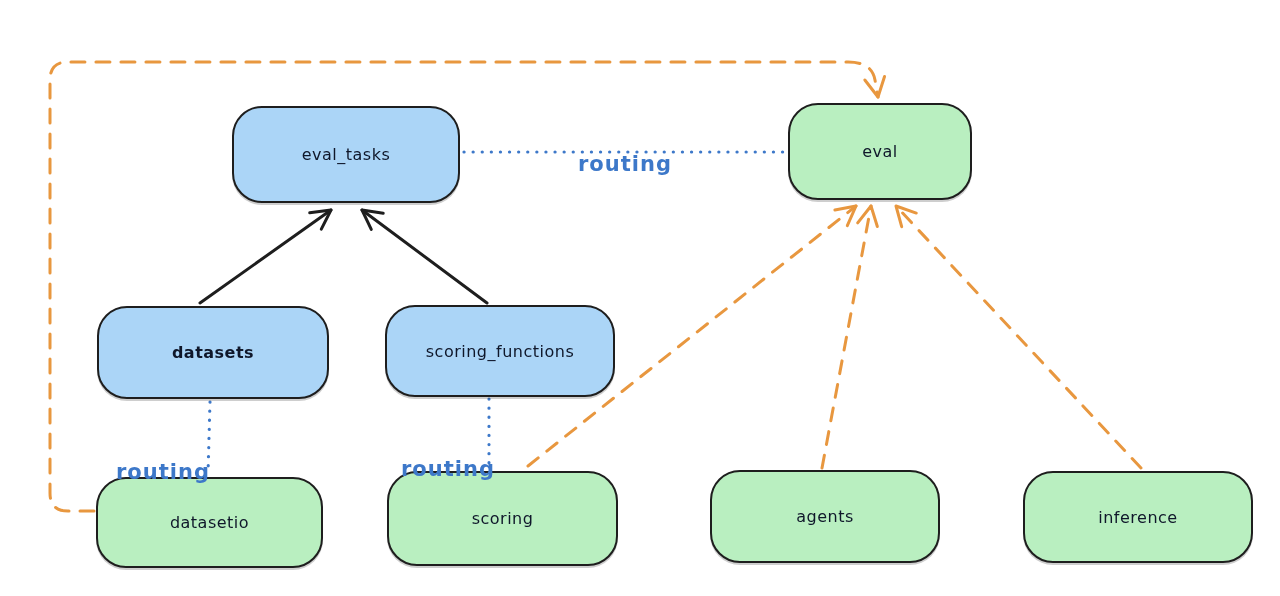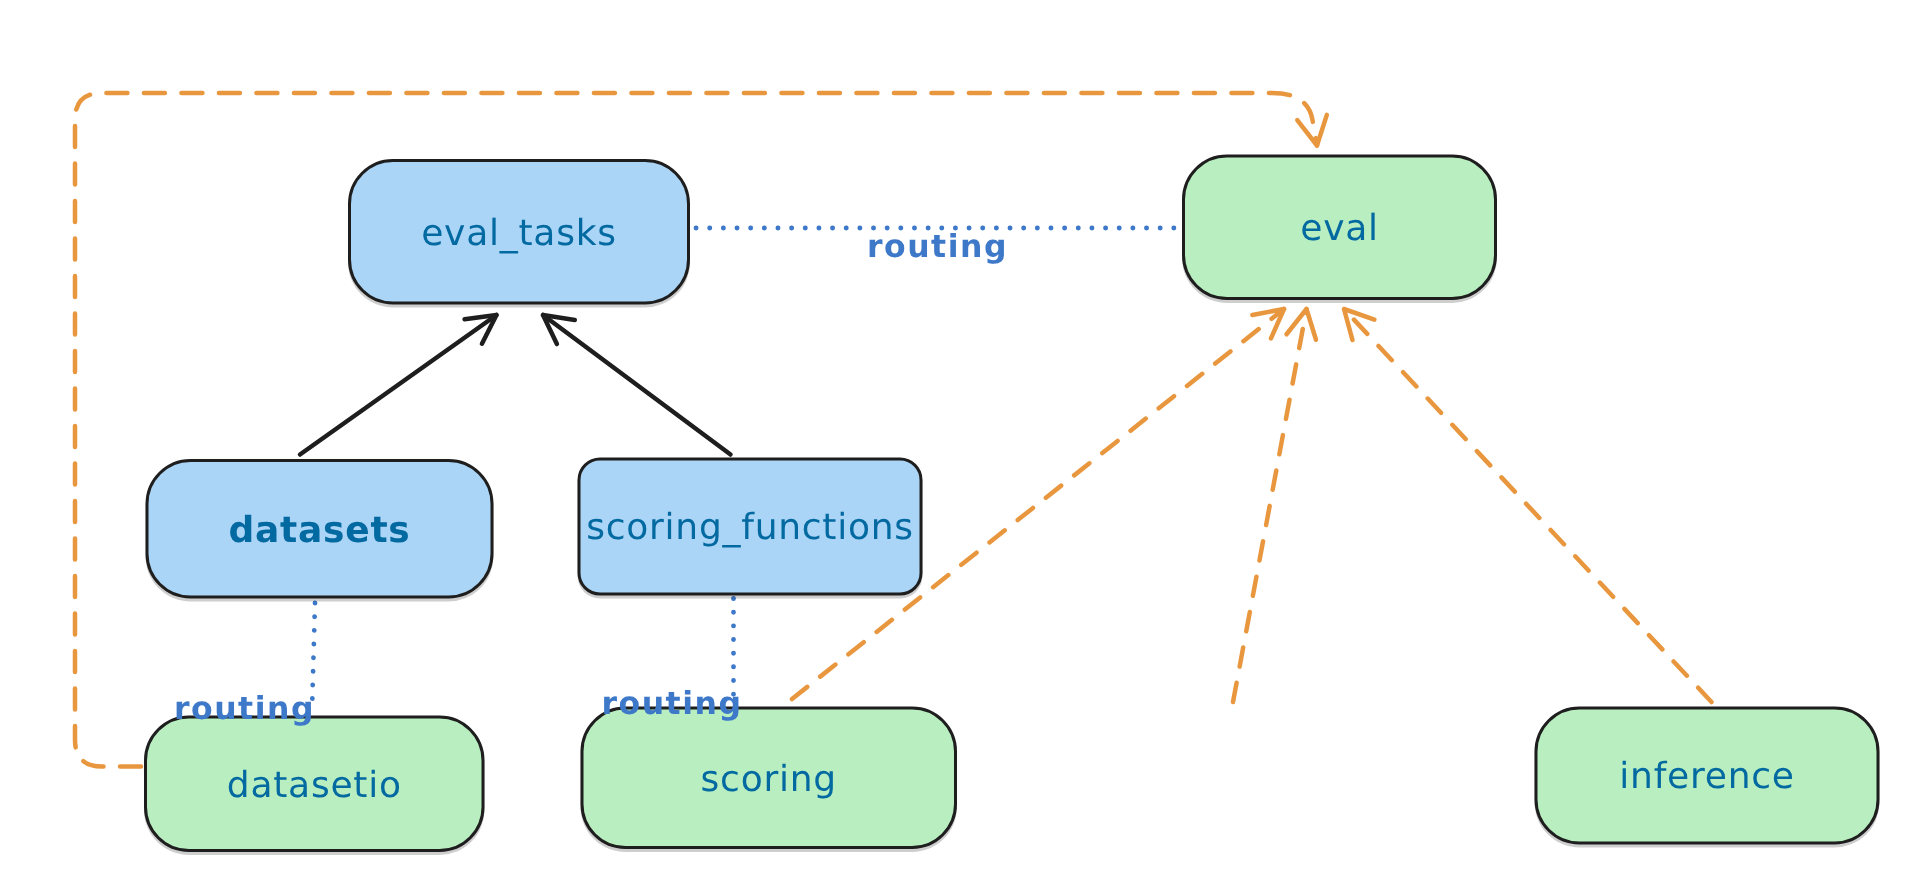--- a/index.html
+++ b/index.html
@@ -23,22 +23,22 @@
     border: 2.5px solid #1e1e1e;
     border-radius: 30px;
     display: flex;
     align-items: center;
     justify-content: center;
     box-shadow: 0 2px 0 0 rgba(30,30,30,0.22);
   }
   .node.blue  { background: #abd5f7; }
   .node.green { background: #b9efc0; }
   .node-label {
-    color: #0369a1;
-    font-size: 24px;
+    color: #0f172a;
+    font-size: 16px;
     letter-spacing: 0.5px;
     white-space: nowrap;
   }
   .edge-label {
     position: absolute;
     color: #3d78c9;
     font-size: 21px;
     font-weight: 600;
     letter-spacing: 1px;
     white-space: nowrap;
@@ -70,40 +70,43 @@
     <path d="M94,511 L68,511 Q50,511 50,493 L50,80 Q50,62 68,62 L848,62 Q872,62 875,80 L878,97" fill="none" stroke="#e8973f" stroke-width="3" stroke-linecap="round" stroke-dasharray="14 11" marker-end="url(#arrow-orange)"></path>
     <path d="M528,466 L856,206" fill="none" stroke="#e8973f" stroke-width="3" stroke-linecap="round" stroke-dasharray="13 11" marker-end="url(#arrow-orange)"></path>
     <path d="M822,468 L871,206" fill="none" stroke="#e8973f" stroke-width="3" stroke-linecap="round" stroke-dasharray="13 11" marker-end="url(#arrow-orange)"></path>
     <path d="M1141,468 L896,206" fill="none" stroke="#e8973f" stroke-width="3" stroke-linecap="round" stroke-dasharray="13 11" marker-end="url(#arrow-orange)"></path>
   </svg>
 
   <div class="node blue" style="left:232px; top:106px; width:228px; height:97px;">
     <span class="node-label">eval_tasks</span>
   </div>
 
-  <div class="node green" style="left:788px; top:103px; width:210px; height:97px;">
+  <div class="node green" style="left:788px; top:103px; width:184px; height:97px;">
     <span class="node-label">eval</span>
   </div>
 
   <div class="node blue" style="left:97px; top:306px; width:232px; height:93px;font-weight:bold;">
     <span class="node-label">datasets</span>
   </div>
 
-  <div class="node blue" style="left:385px; top:305px; width:230px; height:92px;border-radius:15px;">
+  <div class="node blue" style="left:385px; top:305px; width:230px; height:92px;">
     <span class="node-label">scoring_functions</span>
   </div>
 
   <div class="node green" style="left:96px; top:477px; width:227px; height:91px;">
     <span class="node-label">datasetio</span>
   </div>
 
-  <div class="node green" style="left:387px; top:471px; width:251px; height:95px;">
+  <div class="node green" style="left:387px; top:471px; width:231px; height:95px;">
     <span class="node-label">scoring</span>
   </div>
 
+  <div class="node green" style="left:710px; top:470px; width:230px; height:93px;">
+    <span class="node-label">agents</span>
+  </div>
 
   <div class="node green" style="left:1023px; top:471px; width:230px; height:92px;text-align:center;">
     <span class="node-label">inference</span>
   </div>
 
   <div class="edge-label" style="left:578px; top:116px;">routing</div>
 
   <div class="edge-label" style="left:116px; top:424px;">routing</div>
 
   <div class="edge-label" style="left:401px; top:421px;">routing</div>

